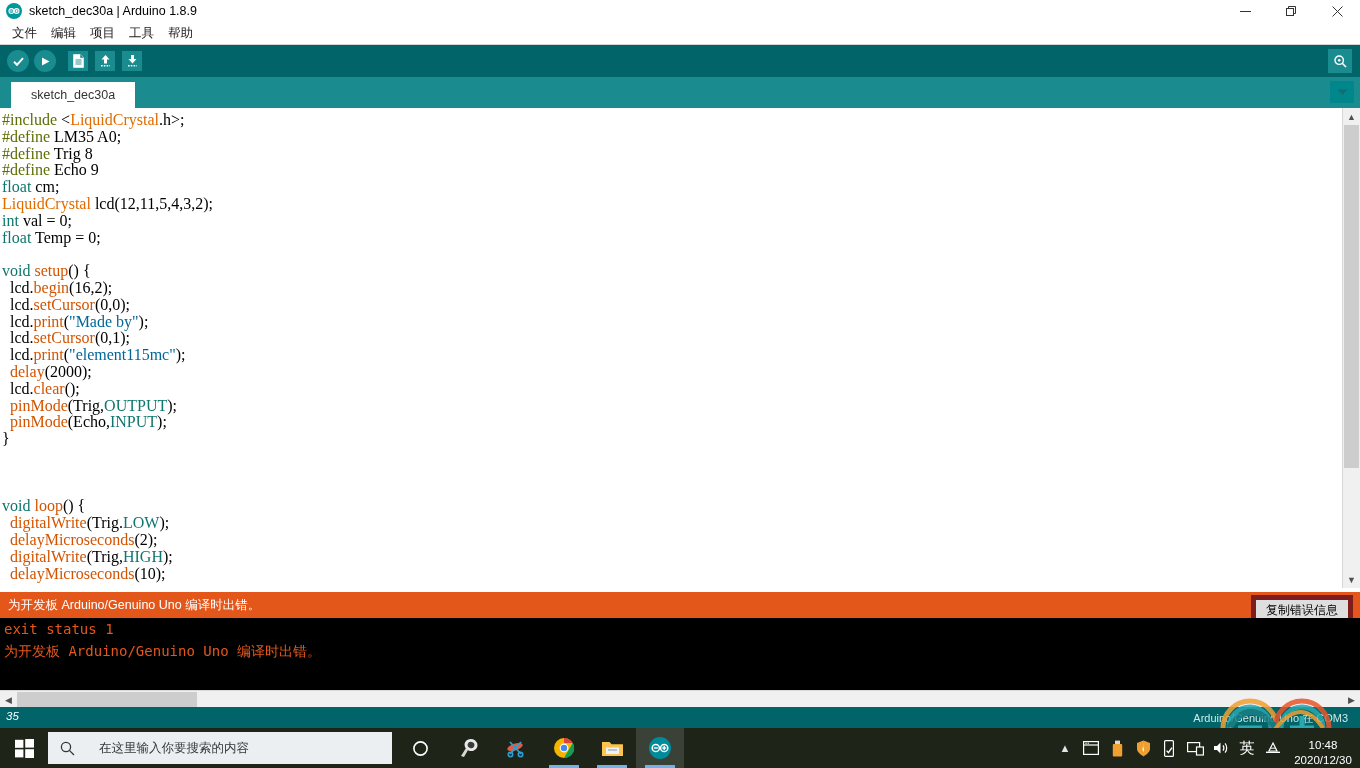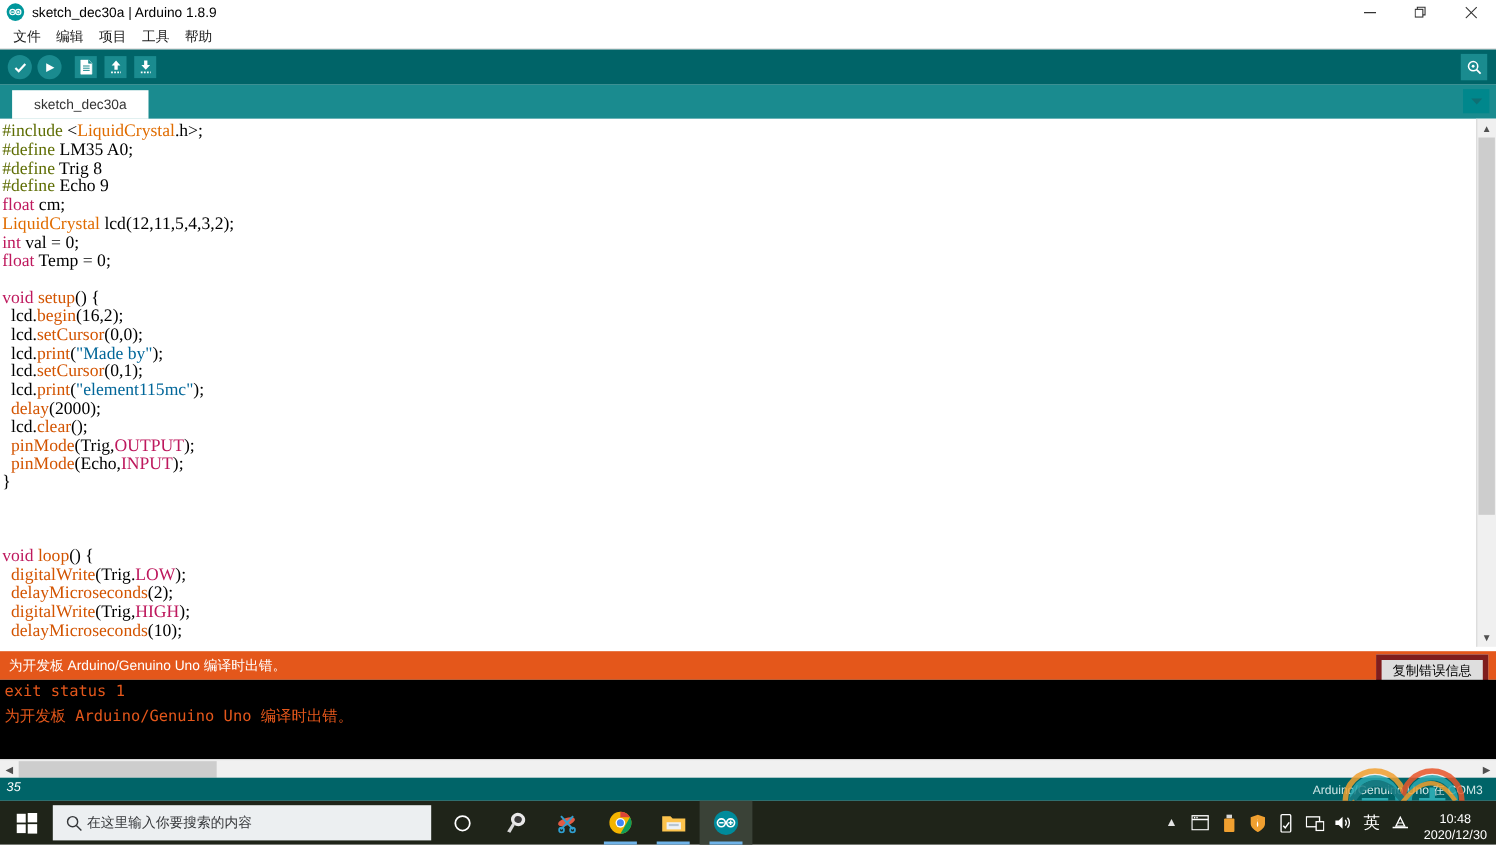--- a/index.html
+++ b/index.html
@@ -94,21 +94,21 @@
     position: absolute; left: 0; top: 108px; width: 1360px; height: 480px;
     background: #ffffff; overflow: hidden;
   }
   .code {
     position: absolute; left: 2px; top: 4px;
     font-family: Liberation Serif, serif;
     font-size: 16px; line-height: 16.8px;
     color: #000000; white-space: pre;
   }
   .code .line { height: 16.8px; }
-  .kw    { color: #be185d; }   
+  .kw    { color: #0f766e; }   
   .pre   { color: #5e6d03; }   
   .lib   { color: #e06c00; }   
   .fn    { color: #d35400; }   
   .str   { color: #006699; }   
   .plain { color: #000000; }
 
   
   .vscroll {
     position: absolute; right: 0; top: 108px; width: 17px; height: 480px;
     background: #f0f0f0; border-left: 1px solid #d8d8d8;
@@ -202,21 +202,21 @@
   }
   .start-btn {
     position: absolute; left: 0; top: 0; width: 48px; height: 40px;
     display: flex; align-items: center; justify-content: center;
   }
   .search-box {
     position: absolute; left: 48px; top: 4px; width: 344px; height: 32px;
     background: #eceff1;
     display: flex; align-items: center;
   }
-  .search-ph { font-size: 12.5px; color: #35373a; margin-left: 4px; }
+  .search-ph { font-size: 12.5px; color: #35373a; margin-left: 24px; }
   .task-icons {
     position: absolute; left: 396px; top: 0; height: 40px;
     display: flex; align-items: center;
   }
   .task-icon {
     width: 48px; height: 40px;
     display: flex; align-items: center; justify-content: center;
     position: relative;
   }
   .task-icon.active { background: #3a4237; }

